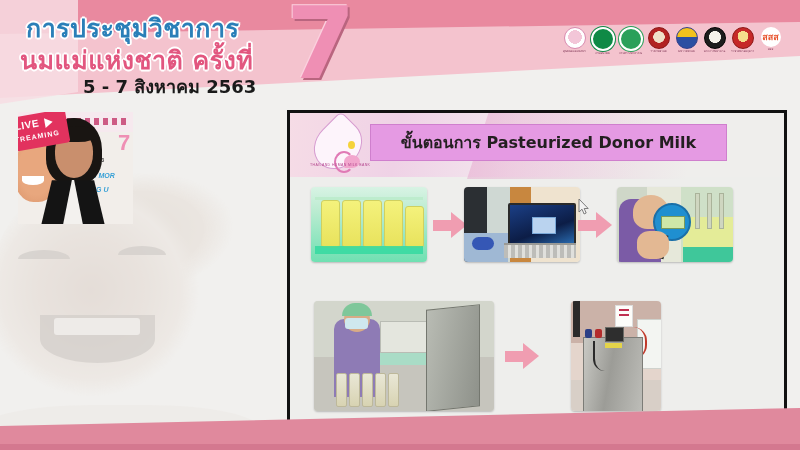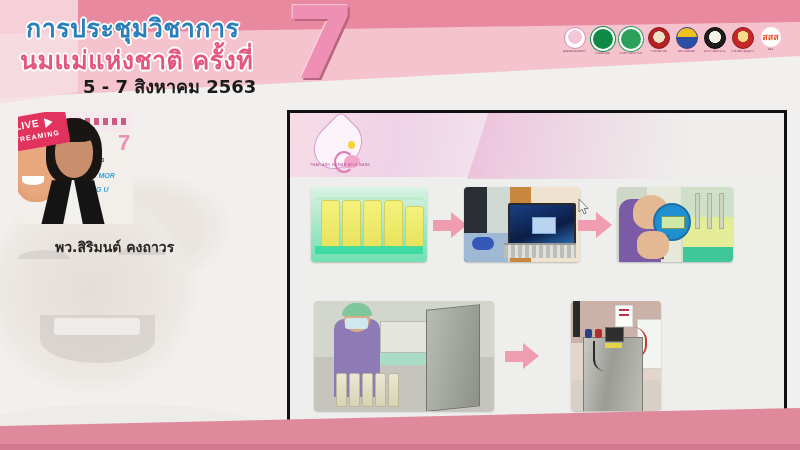--- a/index.html
+++ b/index.html
@@ -287,39 +287,41 @@
       <div class="sp-body"></div>
       <div class="sp-blouse"></div>
     </div>
     <div class="live-badge">
       <span class="l1">LIVE</span>
       <span class="play"></span>
       <span class="l2">STREAMING</span>
     </div>
   </div>
 
-  <div class="speaker-name">พว.สิริมนต์  คงถาวร</div>
 
   <div class="slide">
     <div class="slide-sheen"></div>
 
     <div class="drop-logo">
       <div class="drop"></div>
       <div class="drop-inner">
         <div class="drop-dot"></div>
         <div class="drop-baby">
           <div class="m"></div>
           <div class="b"></div>
         </div>
       </div>
       <div class="drop-ring">
         <span>THAILAND HUMAN MILK BANK</span>
       </div>
     </div>
 
+    <div class="slide-title-bar">
+      <span class="slide-title">ขั้นตอนการ Pasteurized Donor Milk</span>
+    </div>
 
     <div class="photo p1">
       <div class="rail"></div>
       <div class="bot b1"></div>
       <div class="bot b2"></div>
       <div class="bot b3"></div>
       <div class="bot b4"></div>
       <div class="bot b5"></div>
       <div class="rack"></div>
     </div>

